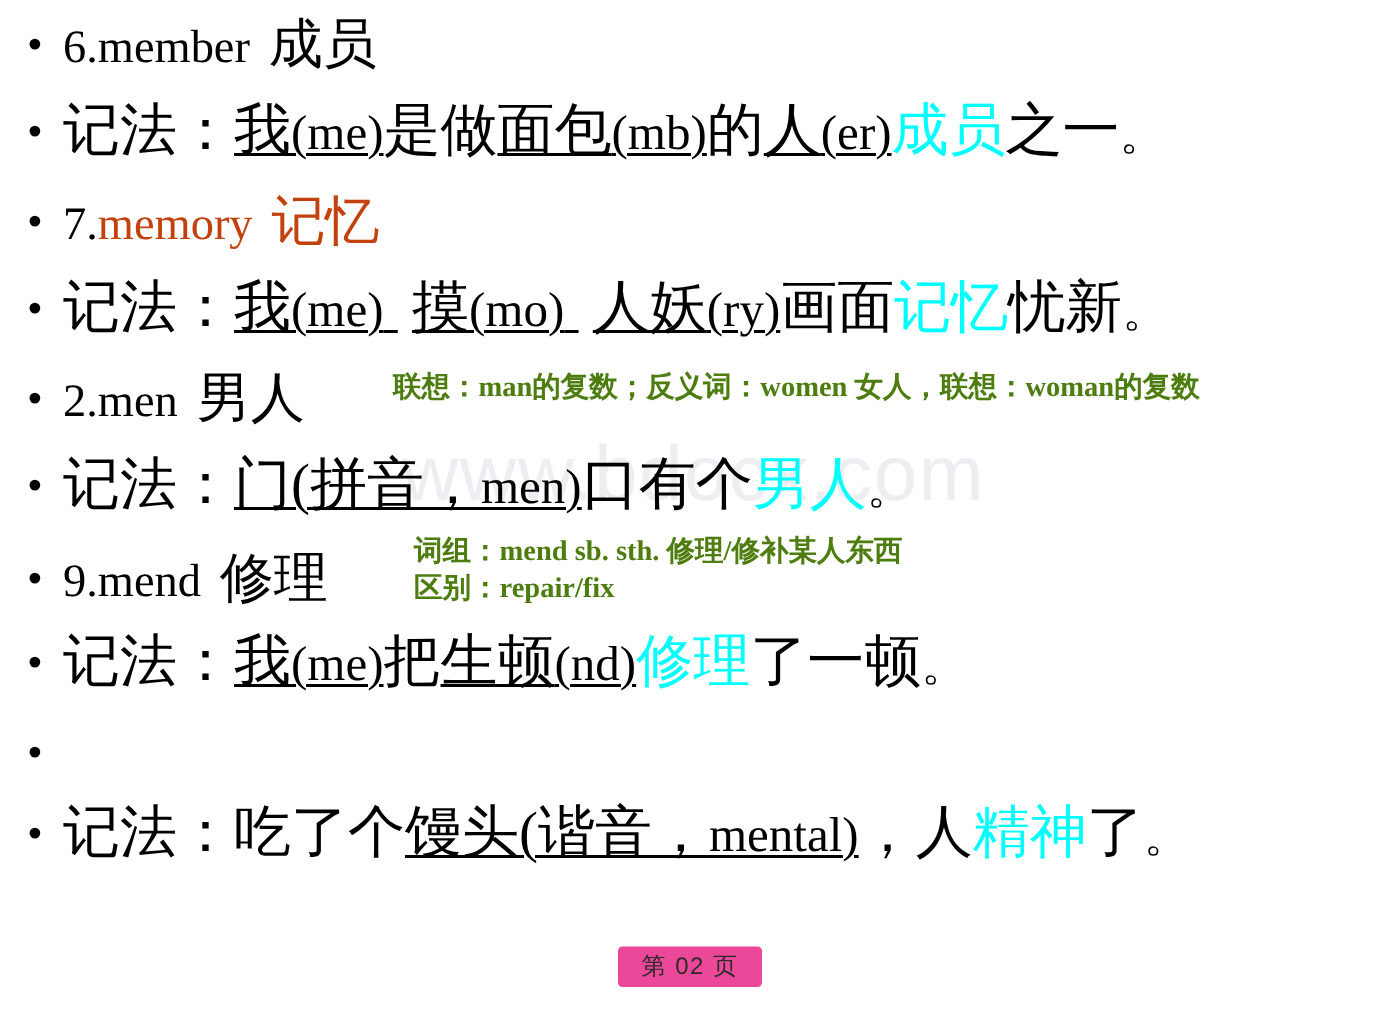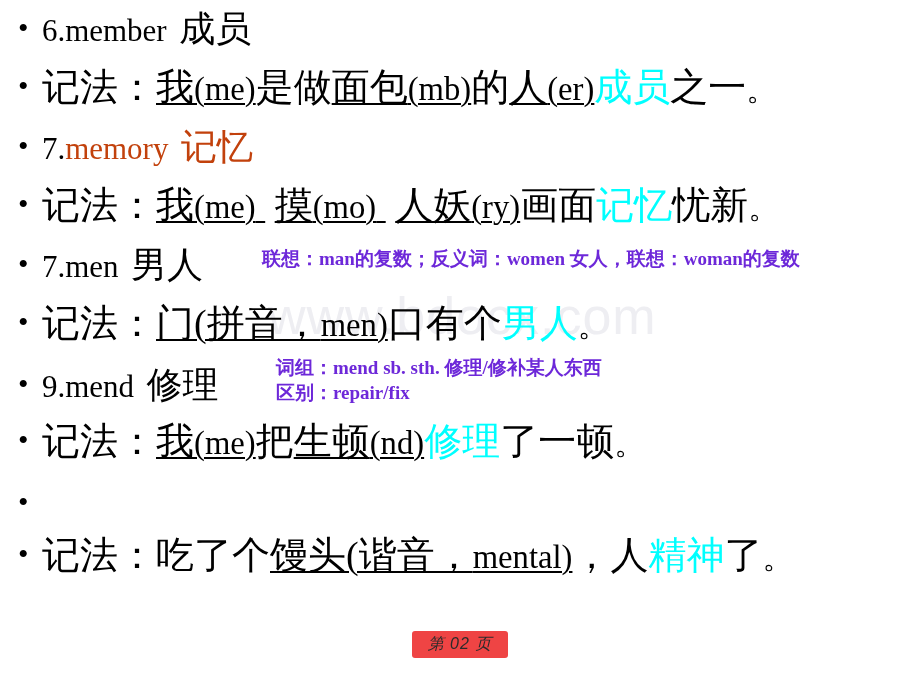--- a/index.html
+++ b/index.html
@@ -43,21 +43,21 @@
     top: 0;
     width: 920px;
     z-index: 2;
   }
 
   .line {
     position: absolute;
     left: 14px;
     width: 900px;
     display: flex;
-    align-items: flex-start;
+    align-items: center;
     white-space: nowrap;
   }
 
   .dot {
     flex: 0 0 auto;
     width: 28px;
     font-size: 30px;
     line-height: 44px;
     color: #000000;
     text-align: left;
@@ -82,21 +82,21 @@
   .u  { text-decoration: underline; text-decoration-thickness: 2px; text-underline-offset: 3px; }
   .cy { color: #00ffff; }
   .tl { color: #c2410c; }
   .lat { font-family: "Liberation Serif", "DejaVu Serif", serif; font-size: 0.86em; }
   .sm { font-size: 0.80em; }
   .gap { display: inline-block; width: 0.35em; }
 
   
   .note {
     position: absolute;
-    color: #6d28d9;
+    color: #4d7c0f;
     font-family: "Liberation Serif", "DejaVu Serif", serif;
     font-weight: bold;
     font-size: 19px;
     line-height: 25px;
     z-index: 3;
   }
 
   #note-men  { left: 262px; top: 246px; width: 646px; white-space: normal; }
   #note-mend { left: 276px; top: 355px; width: 640px; }
   #note-mend .nrow { white-space: nowrap; }
@@ -107,24 +107,23 @@
     left: 0;
     top: 626px;
     width: 920px;
     height: 36px;
     z-index: 4;
     display: flex;
     align-items: center;
     justify-content: center;
   }
   .footer-pill {
-    background: #ef4444;
+    background: #ec4899;
     border-radius: 3px;
     padding: 3px 16px;
-    font-style: italic;
   }
   .footer-text {
     font-family: "Liberation Sans", sans-serif;
     font-size: 16px;
     color: #2b2b2b;
     letter-spacing: 1px;
   }
 </style>
 </head>
 <body>
@@ -151,21 +150,21 @@
       <span class="txt w-hdr"><span class="lat">7.</span><span class="tl lat">memory</span><span class="gap"></span><span class="tl">记忆</span></span>
     </div>
 
     <div class="line" style="top:182px">
       <span class="dot"></span>
       <span class="txt w-body">记法：<span class="u">我<span class="lat">(me)</span>&nbsp;</span>&nbsp;<span class="u">摸<span class="lat">(mo)</span>&nbsp;</span>&nbsp;<span class="u">人妖<span class="lat">(ry)</span></span>画面<span class="cy">记忆</span>忧新<span class="sm">。</span></span>
     </div>
 
     <div class="line" style="top:242px">
       <span class="dot"></span>
-      <span class="txt w-hdr"><span class="lat">7.men</span><span class="gap"></span>男人</span>
+      <span class="txt w-hdr"><span class="lat">2.men</span><span class="gap"></span>男人</span>
     </div>
 
     <div class="line" style="top:300px">
       <span class="dot"></span>
       <span class="txt w-body">记法：<span class="u">门(拼音，<span class="lat">men)</span></span>口有个<span class="cy">男人</span><span class="sm">。</span></span>
     </div>
 
     <div class="line" style="top:362px">
       <span class="dot"></span>
       <span class="txt w-hdr"><span class="lat">9.mend</span><span class="gap"></span>修理</span>

